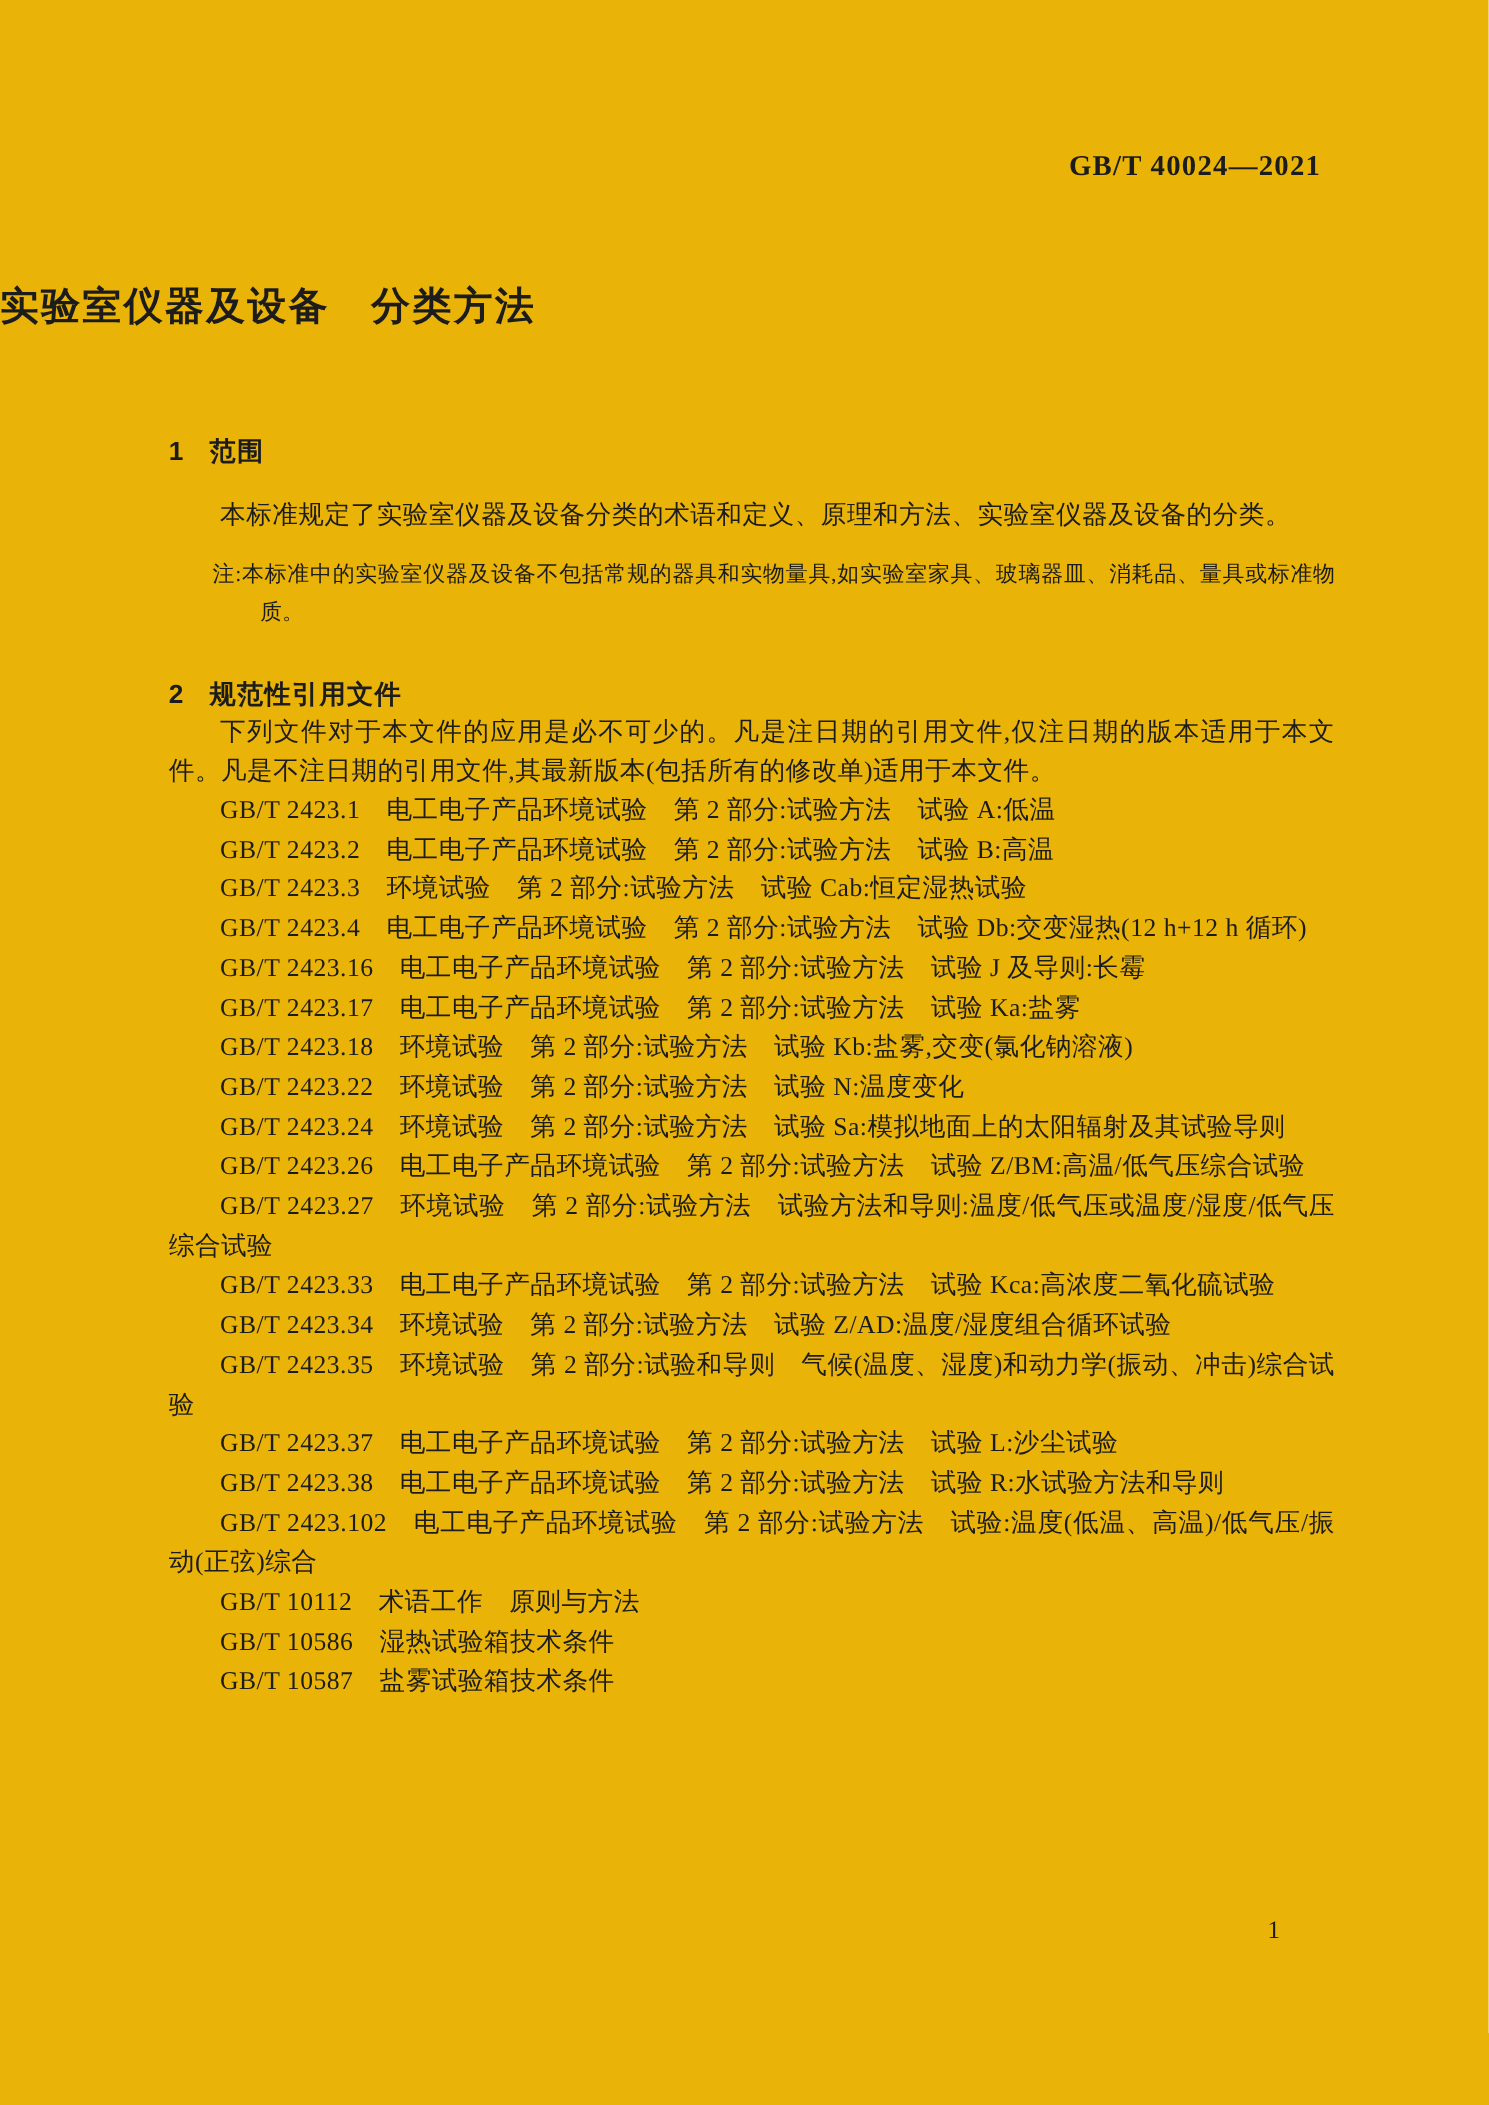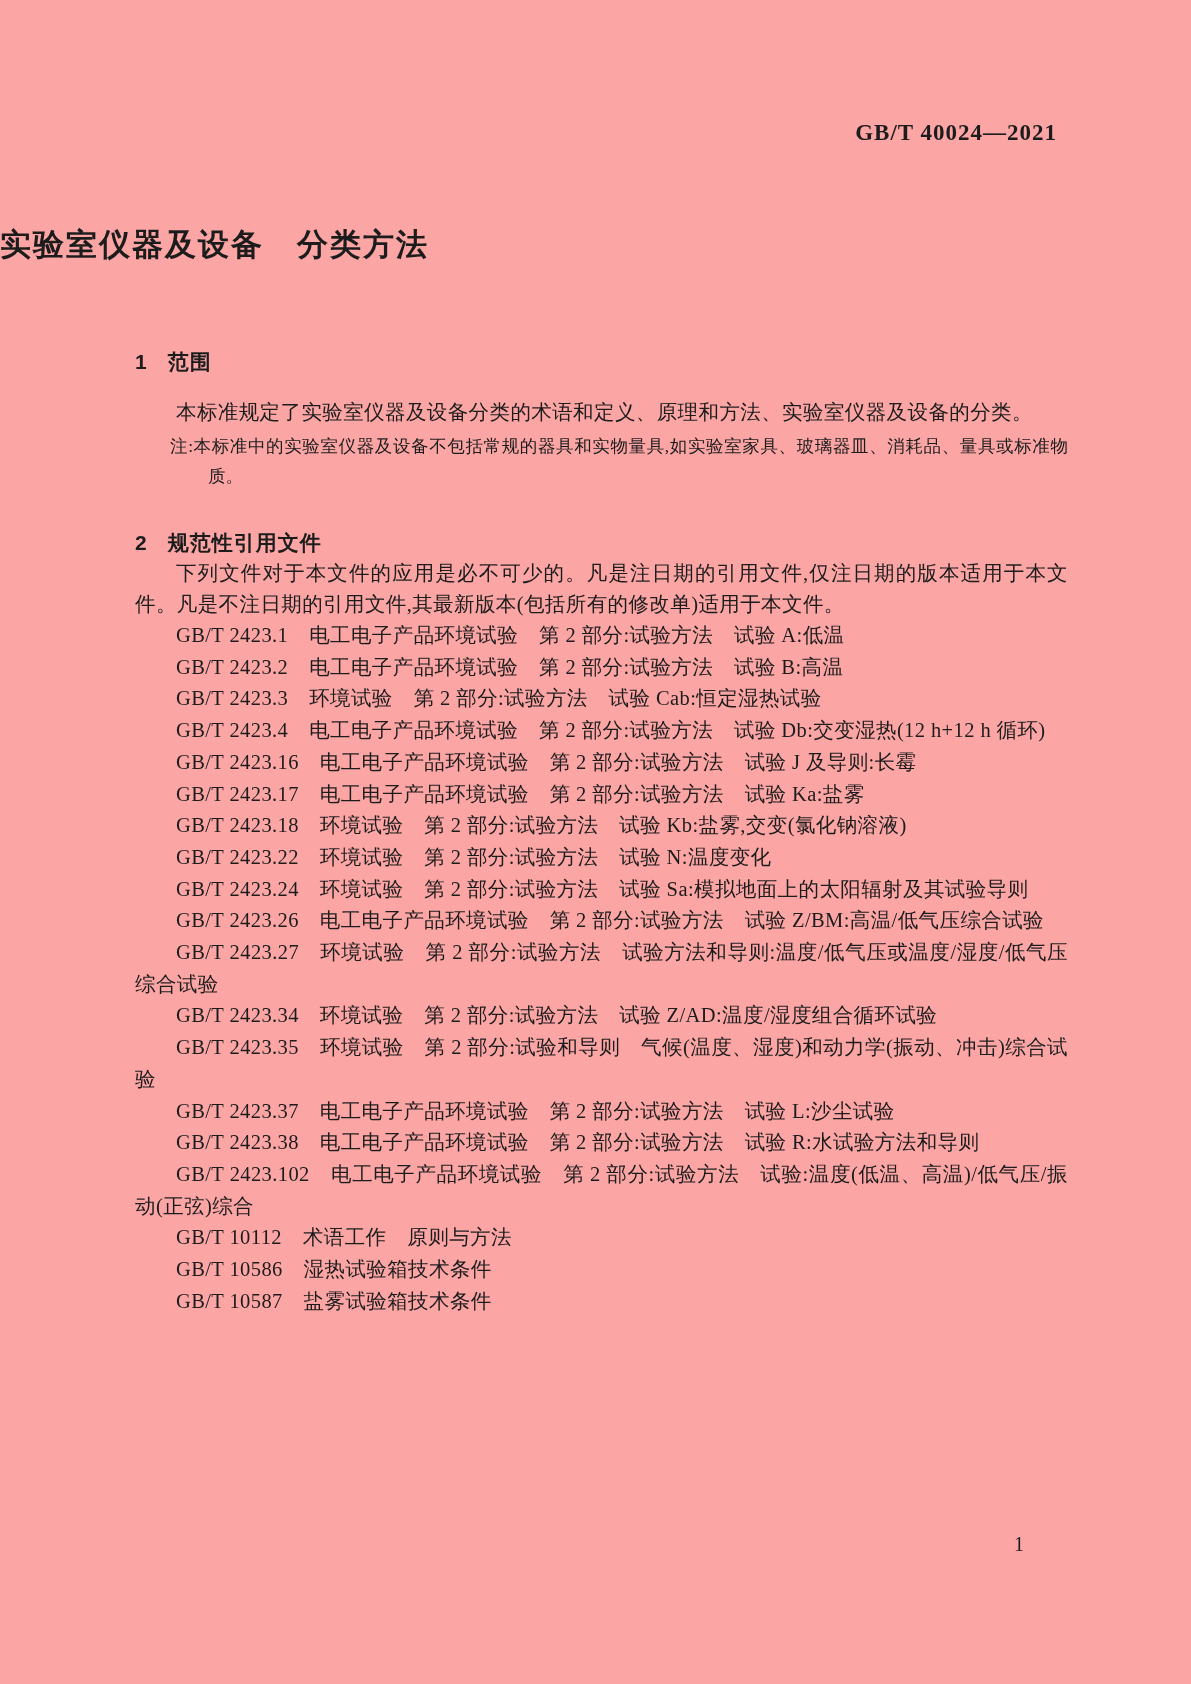--- a/index.html
+++ b/index.html
@@ -2,21 +2,21 @@
 <html><head>
 <meta charset="utf-8">
 <style>
   * { margin: 0; padding: 0; box-sizing: border-box; }
   html, body { background: #ffffff; }
   .page {
     position: relative;
     width: 1191px;
     height: 1684px;
     margin: 0 auto;
-    background: #fca5a5;
+    background: #eab308;
     color: #1c1c1c;
     font-family: "Liberation Serif", "DejaVu Serif", serif;
     overflow: hidden;
   }
   .std-no {
     position: absolute;
     top: 120px;
     right: 134px;
     font-family: "Liberation Serif", "DejaVu Serif", serif;
     font-weight: bold;
@@ -53,21 +53,21 @@
     letter-spacing: 1px;
   }
   .sec-h .num { display: inline-block; margin-right: 20px; }
   .sec1-paras { margin-top: 20px; }
   p.body {
     text-indent: 2em;
     text-align: justify;
     line-height: 31px;
   }
   .note {
-    margin-top: 3px;
+    margin-top: 16px;
     font-size: 17.5px;
     letter-spacing: 0;
     line-height: 30px;
     padding-left: 73px;
     text-indent: -38px;
     text-align: justify;
   }
   .sec-h.second { margin-top: 36px; }
   p.intro { }
   .refs p {
@@ -115,20 +115,21 @@
       <p>GB/T 2423.2　电工电子产品环境试验　第 2 部分:试验方法　试验 B:高温</p>
       <p>GB/T 2423.3　环境试验　第 2 部分:试验方法　试验 Cab:恒定湿热试验</p>
       <p>GB/T 2423.4　电工电子产品环境试验　第 2 部分:试验方法　试验 Db:交变湿热(12 h+12 h 循环)</p>
       <p>GB/T 2423.16　电工电子产品环境试验　第 2 部分:试验方法　试验 J 及导则:长霉</p>
       <p>GB/T 2423.17　电工电子产品环境试验　第 2 部分:试验方法　试验 Ka:盐雾</p>
       <p>GB/T 2423.18　环境试验　第 2 部分:试验方法　试验 Kb:盐雾,交变(氯化钠溶液)</p>
       <p>GB/T 2423.22　环境试验　第 2 部分:试验方法　试验 N:温度变化</p>
       <p>GB/T 2423.24　环境试验　第 2 部分:试验方法　试验 Sa:模拟地面上的太阳辐射及其试验导则</p>
       <p>GB/T 2423.26　电工电子产品环境试验　第 2 部分:试验方法　试验 Z/BM:高温/低气压综合试验</p>
       <p>GB/T 2423.27　环境试验　第 2 部分:试验方法　试验方法和导则:温度/低气压或温度/湿度/低气压综合试验</p>
+      <p>GB/T 2423.33　电工电子产品环境试验　第 2 部分:试验方法　试验 Kca:高浓度二氧化硫试验</p>
       <p>GB/T 2423.34　环境试验　第 2 部分:试验方法　试验 Z/AD:温度/湿度组合循环试验</p>
       <p>GB/T 2423.35　环境试验　第 2 部分:试验和导则　气候(温度、湿度)和动力学(振动、冲击)综合试验</p>
       <p>GB/T 2423.37　电工电子产品环境试验　第 2 部分:试验方法　试验 L:沙尘试验</p>
       <p>GB/T 2423.38　电工电子产品环境试验　第 2 部分:试验方法　试验 R:水试验方法和导则</p>
       <p>GB/T 2423.102　电工电子产品环境试验　第 2 部分:试验方法　试验:温度(低温、高温)/低气压/振动(正弦)综合</p>
       <p>GB/T 10112　术语工作　原则与方法</p>
       <p>GB/T 10586　湿热试验箱技术条件</p>
       <p>GB/T 10587　盐雾试验箱技术条件</p>
     </div>
 

